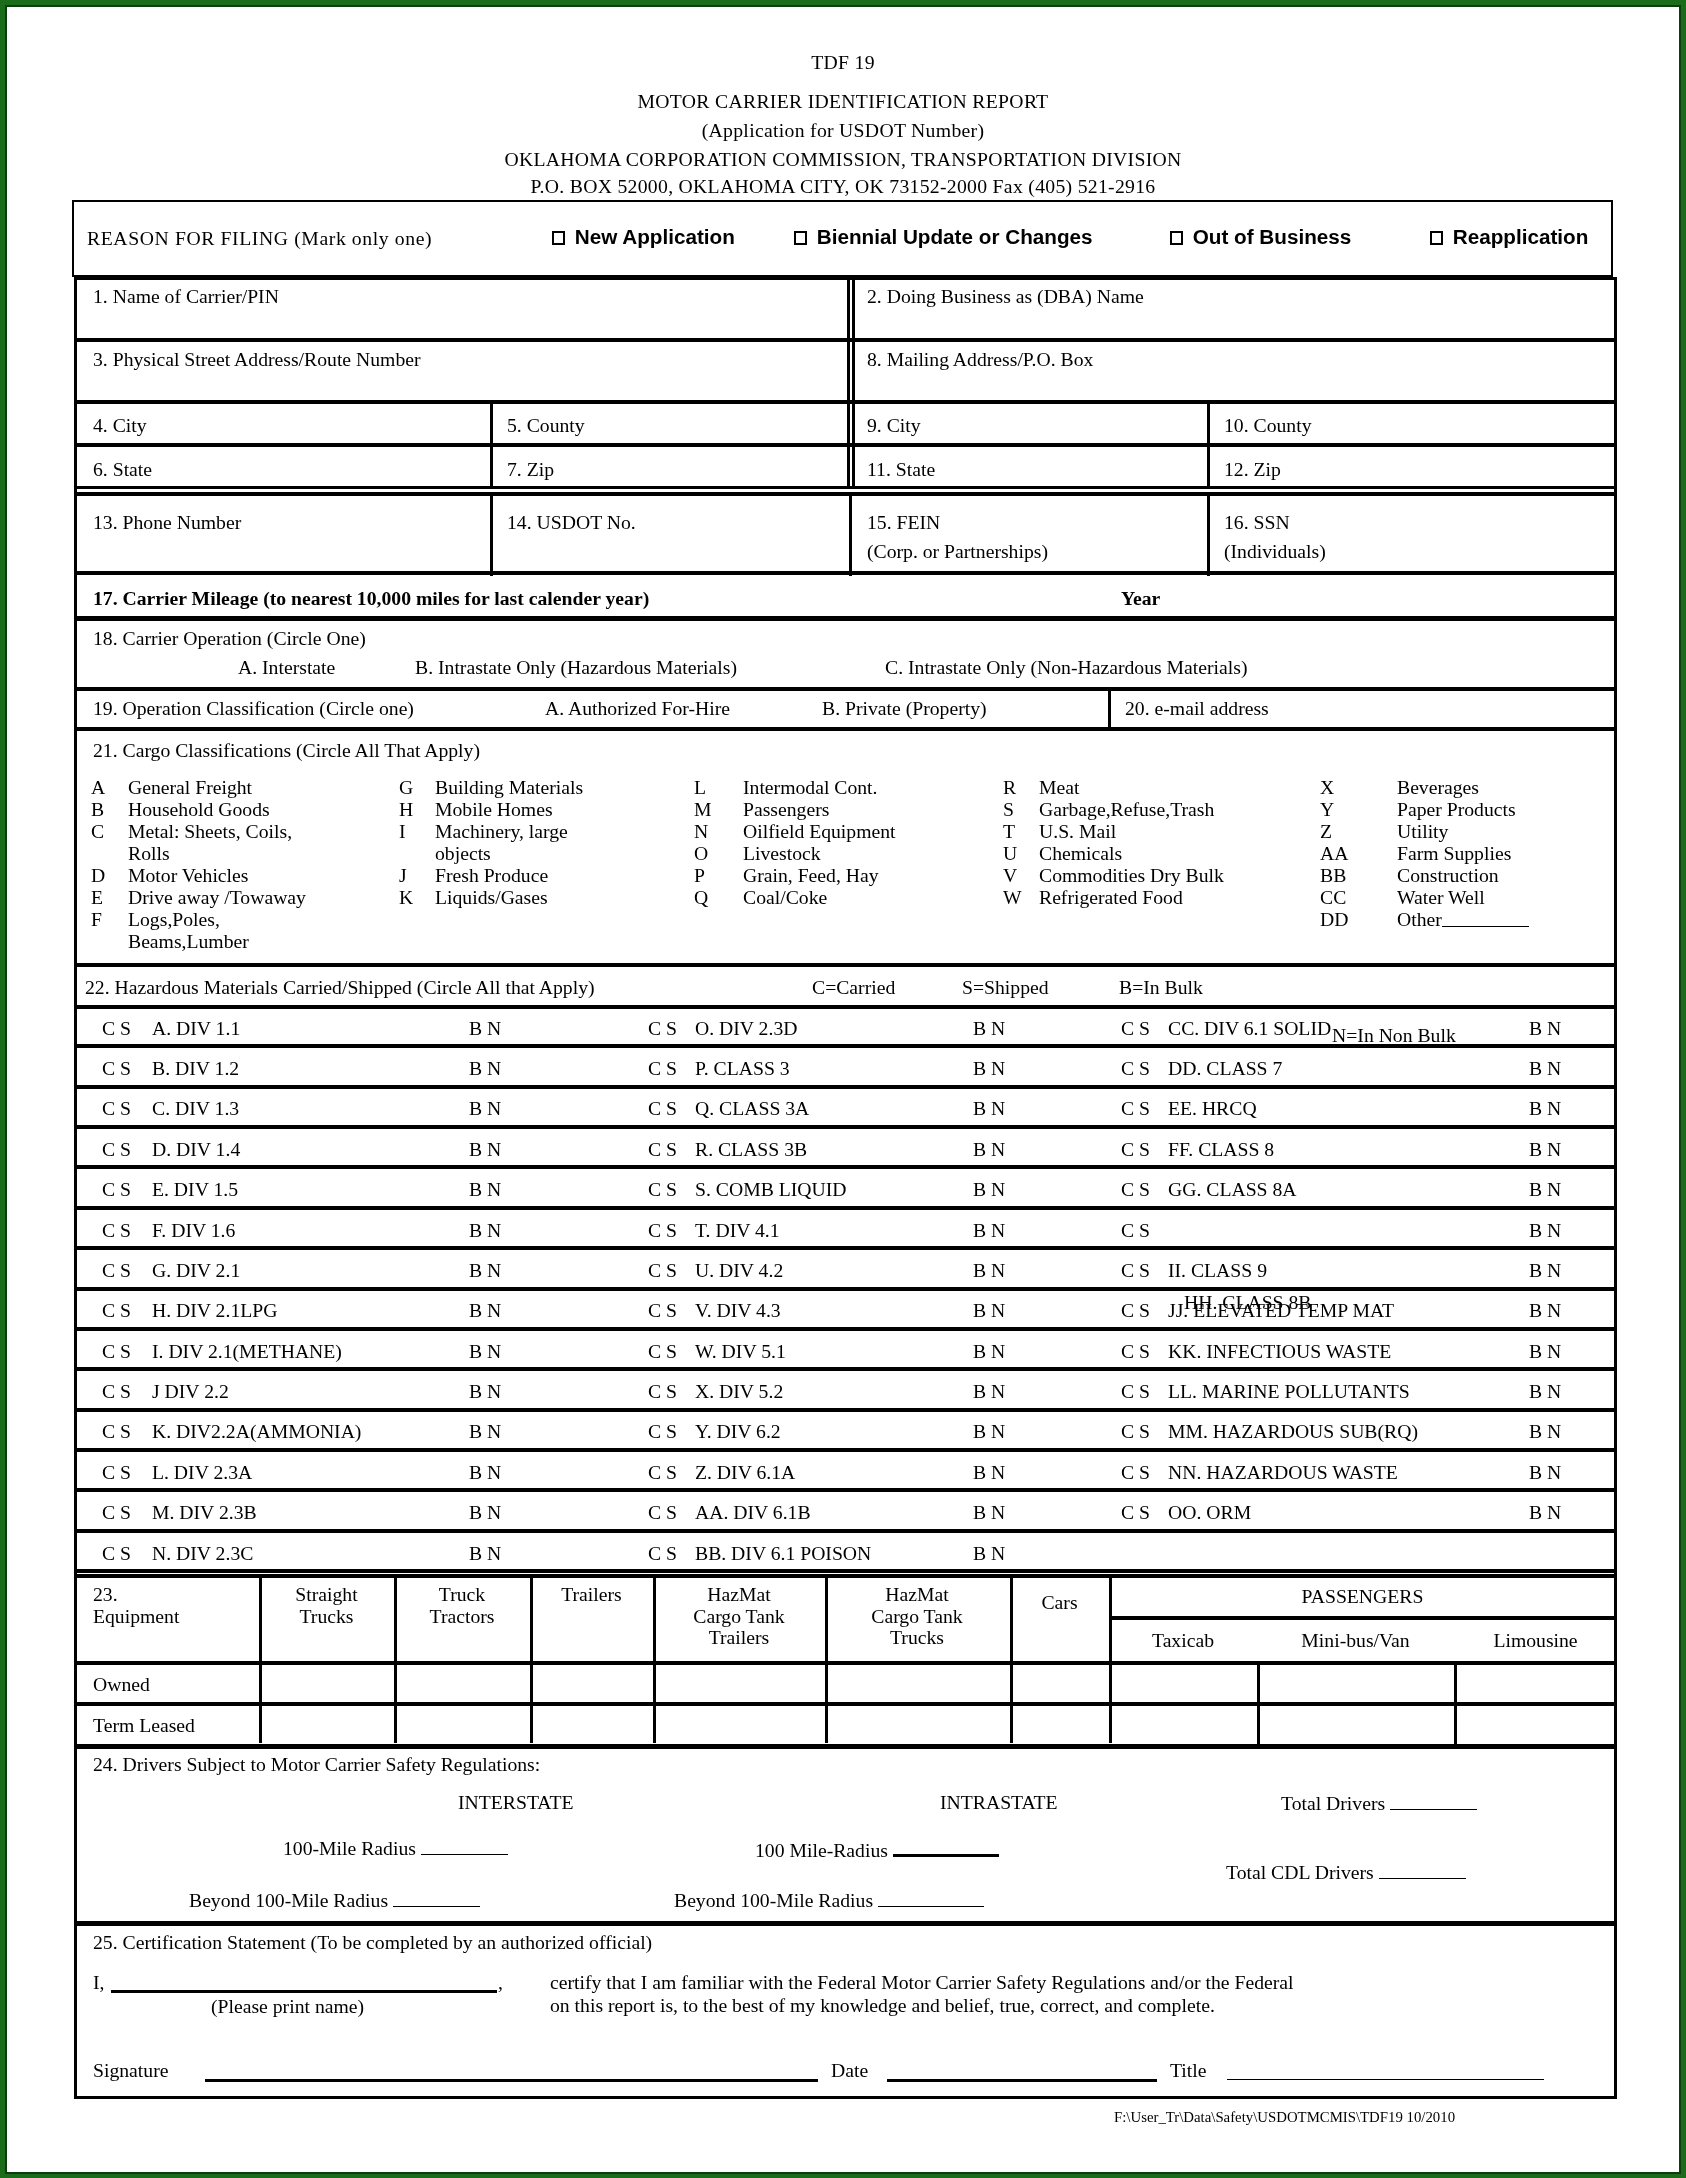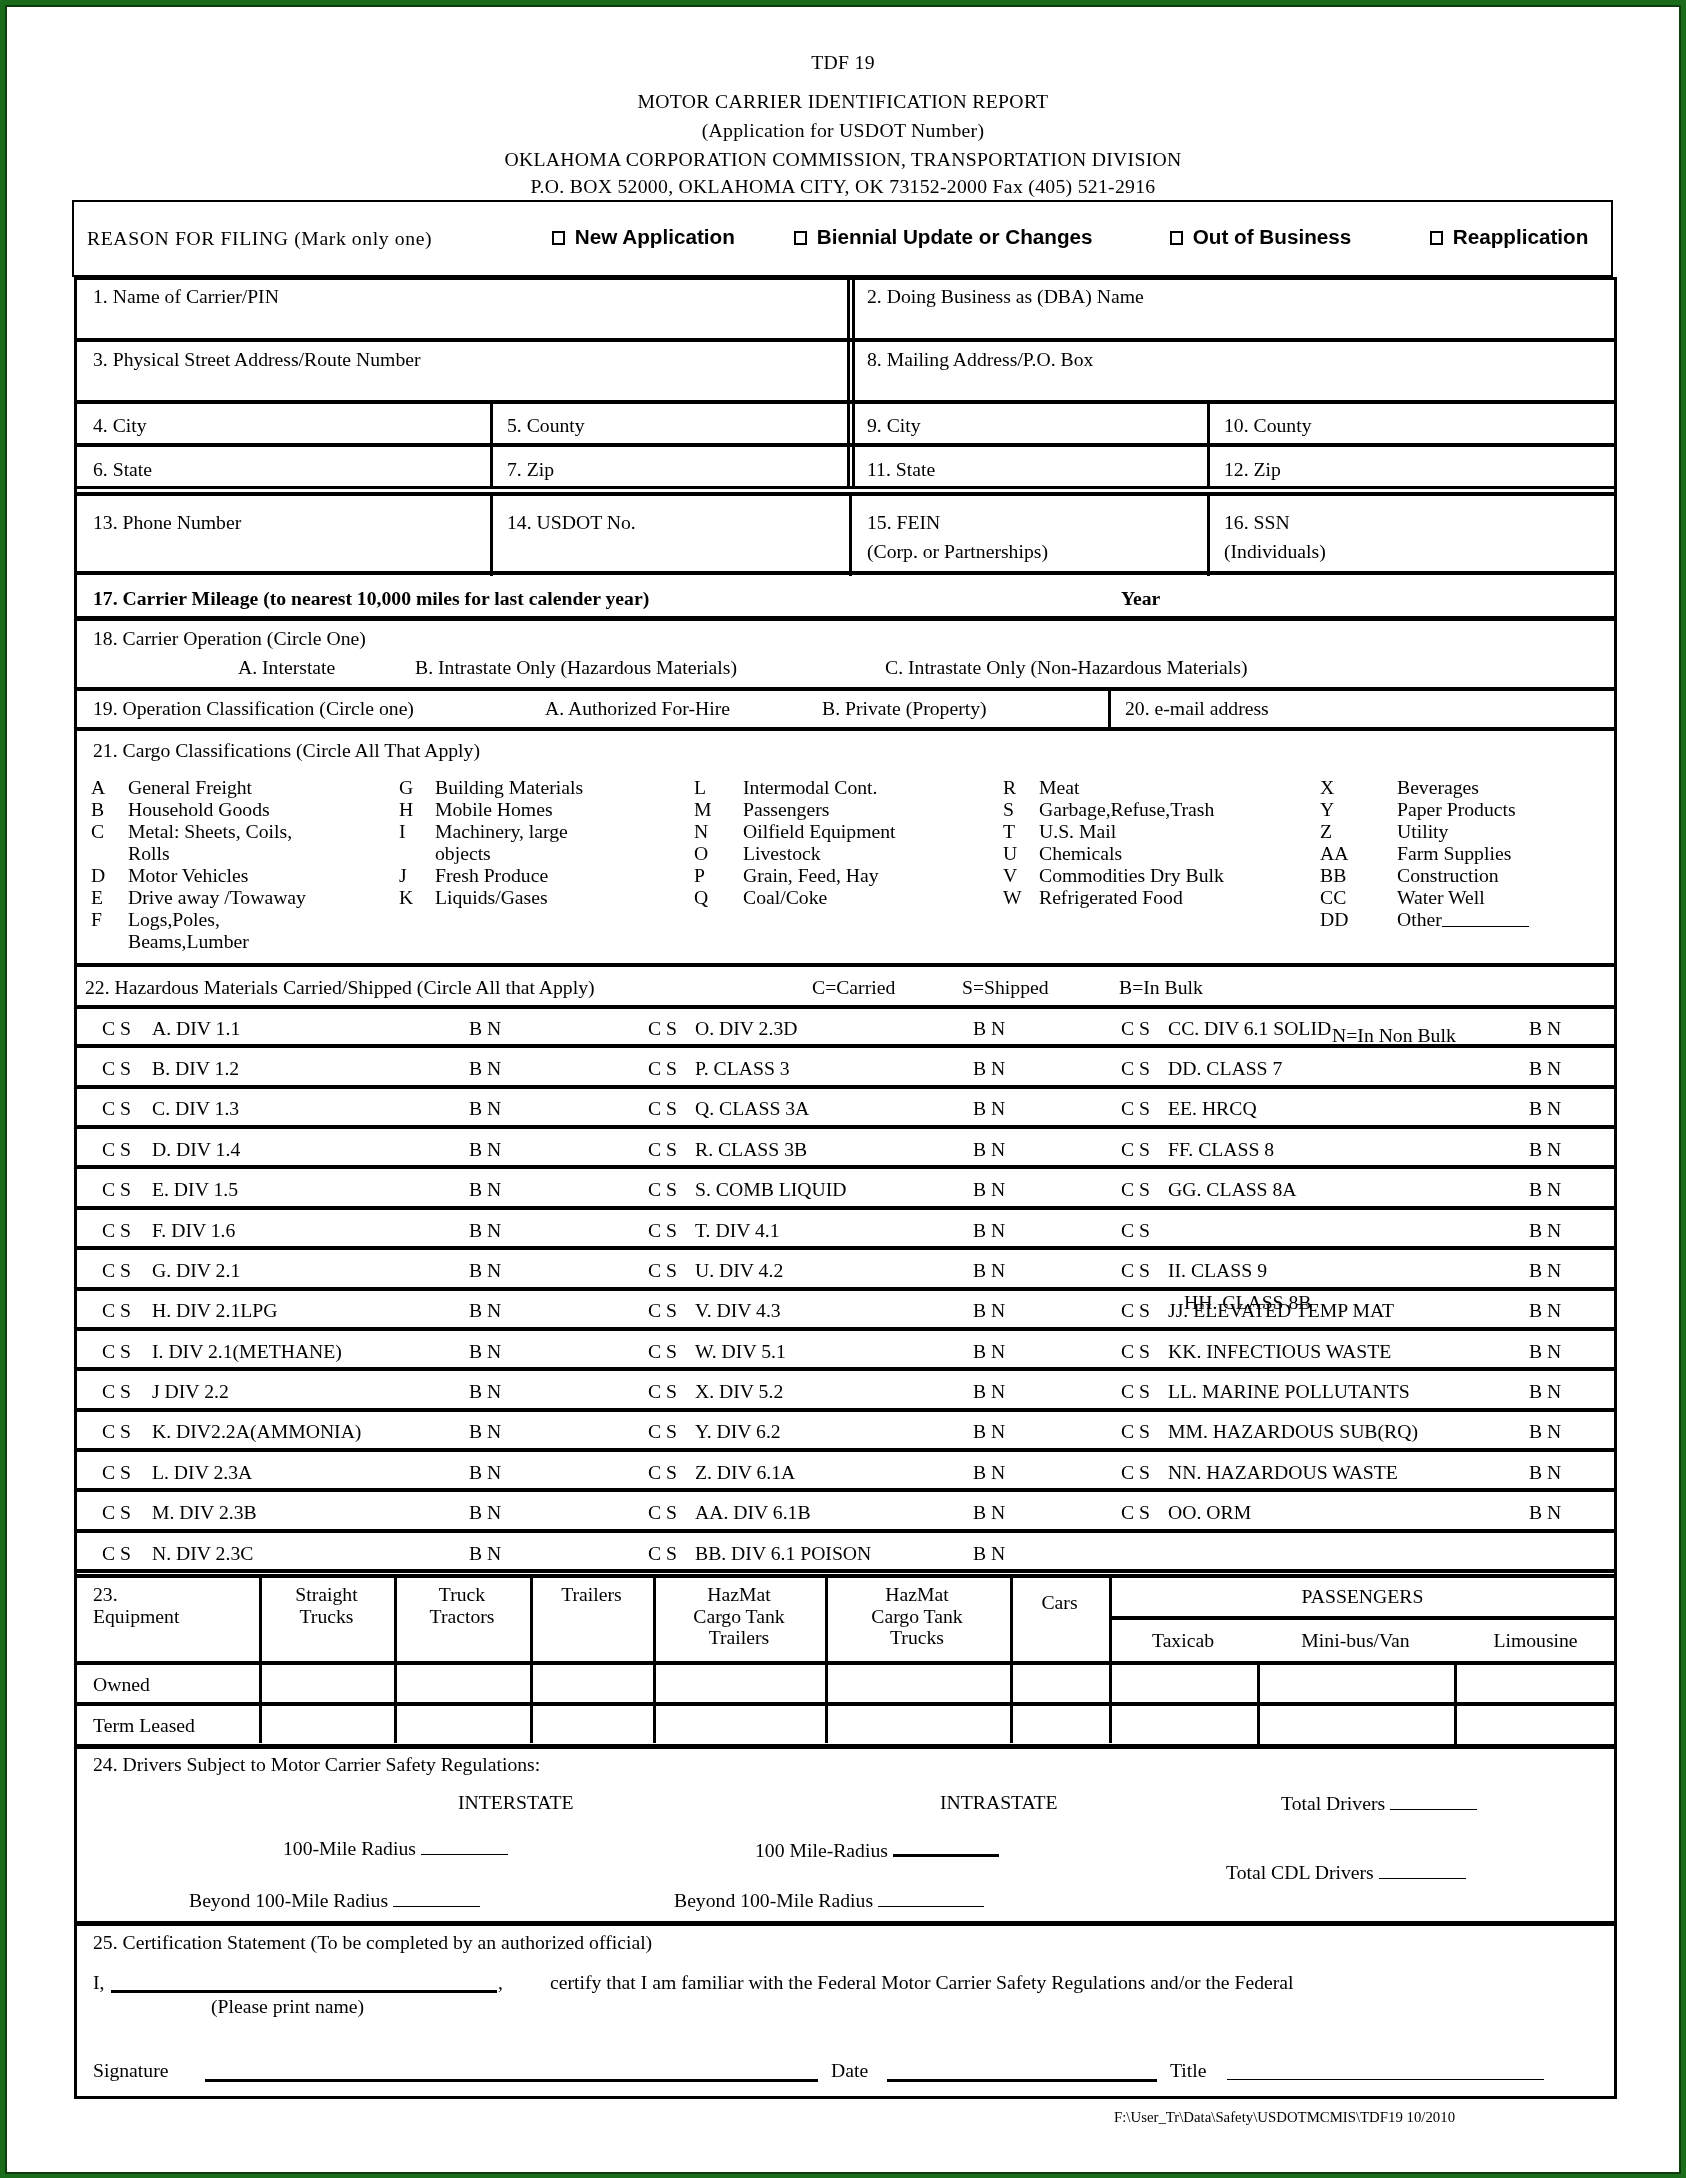--- a/index.html
+++ b/index.html
@@ -485,20 +485,21 @@
 <div class="lbl" style="left:674px;top:1888px;"><span>Beyond 100-Mile Radius</span> <span class="uline" style="width:106px;"></span></div>
 
 <div class="hline" style="left:74px;top:1921px;width:1543px;height:4.9px;"></div>
 <div class="lbl" style="left:93px;top:1931px;">25.  Certification Statement (To be completed by an authorized official)</div>
 <div class="lbl" style="left:93px;top:1971px;">I,</div>
 <div class="box" style="left:111px;top:1990px;width:386px;height:3px;background:#000;"></div>
 <div class="lbl" style="left:498px;top:1971px;">,</div>
 <div class="lbl" style="left:211px;top:1995px;">(Please print name)</div>
 <div class="lbl" style="left:550px;top:1971px;line-height:22.7px;">
   <div>certify that I am familiar with the Federal Motor Carrier Safety Regulations and/or the Federal</div>
+  <div>on this report is, to the best of my knowledge and belief, true, correct, and complete.</div>
 </div>
 <div class="lbl" style="left:93px;top:2059px;">Signature</div>
 <div class="box" style="left:205px;top:2079px;width:613px;height:3px;background:#000;"></div>
 <div class="lbl" style="left:831px;top:2059px;">Date</div>
 <div class="box" style="left:887px;top:2079px;width:270px;height:3px;background:#000;"></div>
 <div class="lbl" style="left:1170px;top:2059px;">Title</div>
 <div class="box" style="left:1227px;top:2079px;width:317px;height:1px;background:#000;"></div>
 
 <div class="lbl" style="left:1114px;top:2109px;font-size:14.8px;">F:\User_Tr\Data\Safety\USDOTMCMIS\TDF19 10/2010</div>
 

